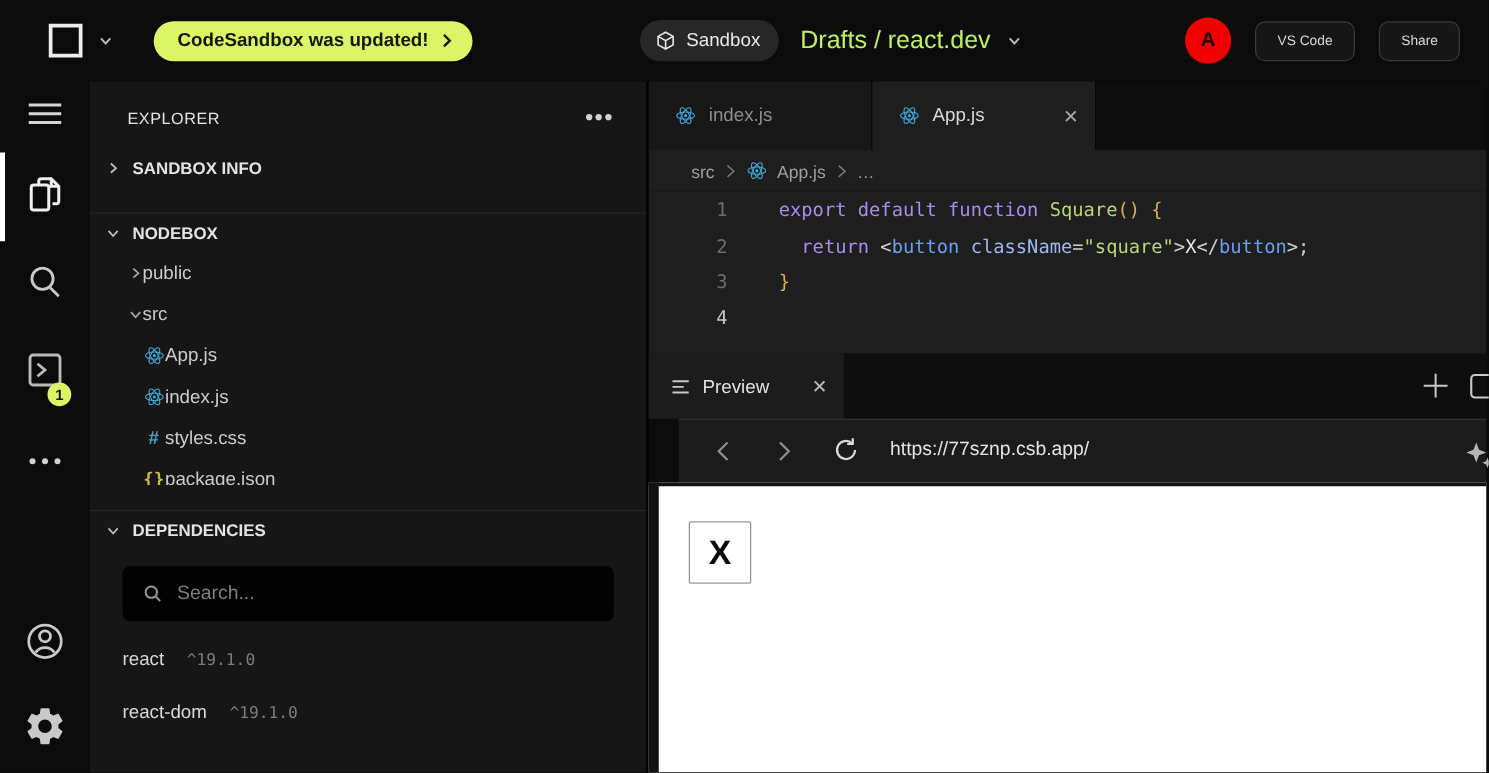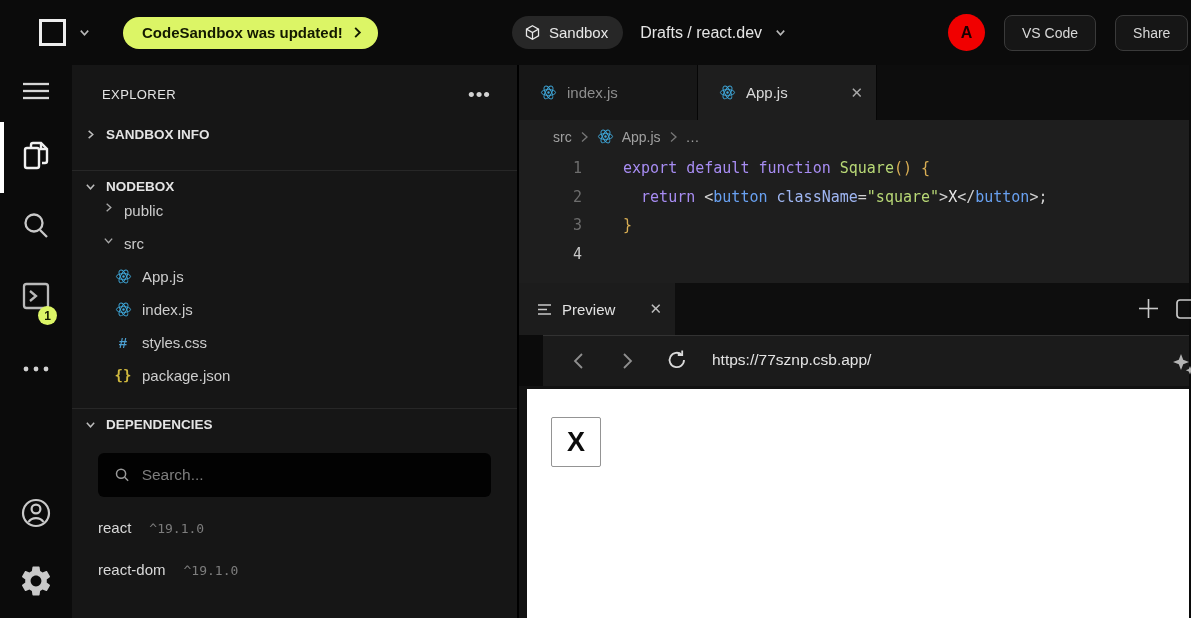--- a/index.html
+++ b/index.html
@@ -8,27 +8,27 @@
 
   
   .topbar { height:65px; position:relative; display:flex; align-items:center; background:#0b0b0b;padding-left:16px; }
   .logo-box { width:27px; height:27px; border:3px solid #ededed; margin-left:23px; }
   .logo-caret { margin-left:12px; display:flex; }
   .banner { margin-left:32px; background:#dcf566; color:#131900; border-radius:999px;
             padding:7px 16px 8px 19px; font-size:15px; font-weight:700; display:flex; align-items:center; gap:10px; cursor:pointer; }
   .center-group { position:absolute; left:512px; top:0; height:65px; display:flex; align-items:center; }
   .sandbox-pill { background:#272727; border-radius:999px; padding:8px 15px 8px 12px; color:#e8e8e8;
                   font-size:15px; display:flex; align-items:center; gap:8px; }
-  .project-name { margin-left:17px; color:#e5e5e5; font-size:16px; }
+  .project-name { margin-left:17px; color:#bef264; font-size:20px; }
   .proj-caret { margin-left:12px; display:flex; }
   .right-group { position:absolute; left:948px; top:0; height:65px; display:flex; align-items:center; gap:19px; }
   .avatar { width:37px; height:37px; border-radius:50%; background:#f10000; color:#1d0000;
             font-weight:700; font-size:16px; display:flex; align-items:center; justify-content:center; }
   .tb-btn { border:1px solid #3a3a3a; background:#161616; border-radius:8px; padding:9px 17px;
-            color:#d8d8d8; font-size:14px; white-space:nowrap; cursor:pointer; }
+            color:#d8d8d8; font-size:11px; white-space:nowrap; cursor:pointer; }
 
   
   .main { display:flex; height:553px; }
 
   
   .rail { width:72px; background:#0b0b0b; position:relative; flex-shrink:0; }
   .rail-item { position:absolute; left:0; width:72px; display:flex; justify-content:center; }
   .active-bar { position:absolute; left:0; top:57px; width:4px; height:71px; background:#ffffff; }
   .badge { position:absolute; left:38px; top:29px; width:19px; height:19px; border-radius:50%;
            background:#dcf566; color:#141900; font-size:12px; font-weight:700;
@@ -37,21 +37,21 @@
   
   .explorer { width:447px; background:#161616; border-right:2px solid #000; flex-shrink:0;
               display:flex; flex-direction:column; color:#cbcbcb; }
   .exp-header { padding:22px 26px 10px 30px; display:flex; justify-content:space-between; align-items:center; }
   .exp-title { font-size:13px; letter-spacing:.4px; color:#e4e4e4; font-weight:400; }
   .dots { color:#d2d2d2; font-size:19px; letter-spacing:1px; line-height:10px; cursor:pointer; }
   .section-row { height:32px; display:flex; align-items:center; gap:10px; padding-left:13px;
                  font-size:13.5px; font-weight:700; color:#e4e4e4; cursor:pointer; flex-shrink:0;margin-top:20px; }
   .divider-t { border-top:1px solid #272727; }
   .tree { height:186px; overflow:hidden; flex-shrink:0; }
-  .tree-row { height:33px; display:flex; gap:10px; font-size:15px; color:#cccccc; cursor:pointer; }
+  .tree-row { height:33px; display:flex; align-items:center; font-size:15px; color:#cccccc; cursor:pointer; }
   .tree-row.lvl1 { padding-left:31px; }
   .tree-row.lvl2 { padding-left:42px; }
   .file-ico { width:18px; display:flex; justify-content:center; font-weight:700; }
   .ico-css { color:#4d9fd0; font-size:15px; }
   .ico-json { color:#d0b93f; font-size:14px; font-family:"DejaVu Sans Mono",monospace; }
   .searchbox { margin:13px 26px 10px 26px; height:44px; background:#020202; border-radius:6px;
                display:flex; align-items:center; gap:11px; padding:0 16px; flex-shrink:0; }
   .searchbox input { background:transparent; border:none; outline:none; color:#bbbbbb;
                      font-size:15.5px; width:100%; font-family:"Liberation Sans",sans-serif; }
   .searchbox input::placeholder { color:#7e7e7e; }

